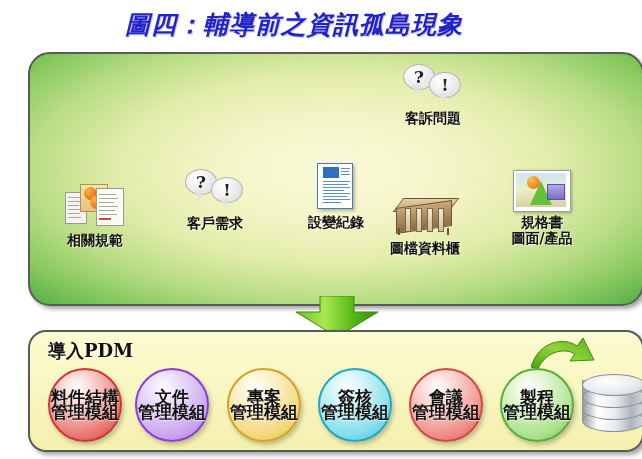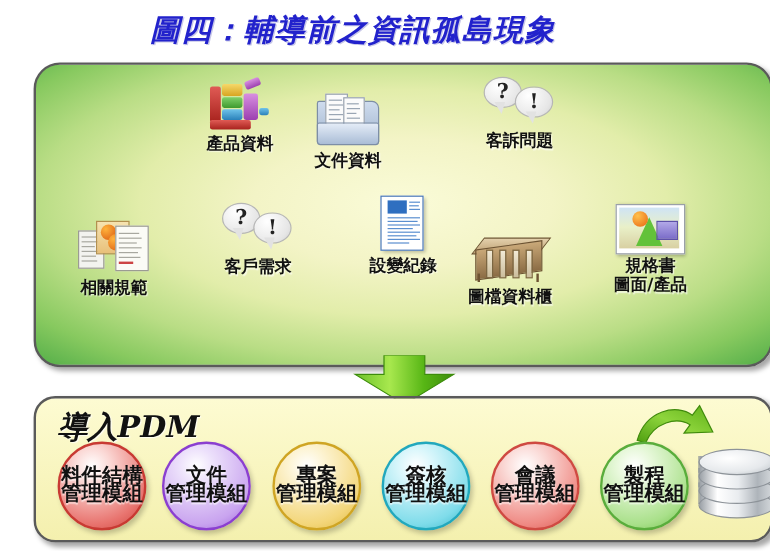--- a/index.html
+++ b/index.html
@@ -191,21 +191,21 @@
   
   .pdm-panel{
     position:absolute;left:14px;top:330px;width:612px;height:118px;
     border:2px solid #5a5a5a;border-radius:18px;
     background:linear-gradient(#fdfbd2,#f4f0ae);
     box-shadow:3px 3px 4px rgba(0,0,0,.35);
   }
   .pdm-title{
     position:absolute;left:18px;top:7px;
     font-family:"DejaVu Serif","Liberation Serif",serif;
-    font-size:25px;font-weight:bold;font-style:italic;color:#111;
+    font-size:18px;font-weight:bold;color:#111;
     text-shadow:1px 1px 1px rgba(255,255,255,.8);
     white-space:nowrap;
   }
   .mod{
     position:absolute;top:36px;width:70px;height:70px;border-radius:50%;
     display:flex;align-items:center;justify-content:center;
     box-shadow:2px 3px 4px rgba(0,0,0,.22);
   }
   .mod .t{
     font-family:"DejaVu Serif","Liberation Serif",serif;
@@ -232,54 +232,21 @@
 <body>
 
 <div id="root">
 
   <div class="title">圖四：輔導前之資訊孤島現象</div>
 
 
   <div class="green-panel">
 
 
-    <div class="item" style="left:141px;top:8px;">
-      <div class="icon ic-blocks">
-        <span style="left:4px;top:10px;width:9px;height:30px;background:linear-gradient(#e05b55,#a8221d);"></span>
-        <span style="left:4px;top:38px;width:34px;height:8px;background:linear-gradient(#e05b55,#a8221d);"></span>
-        <span style="left:14px;top:8px;width:17px;height:10px;background:linear-gradient(#f6d86a,#d8a521);"></span>
-        <span style="left:14px;top:19px;width:17px;height:9px;background:linear-gradient(#7fd06a,#3f9a2e);"></span>
-        <span style="left:14px;top:29px;width:17px;height:9px;background:linear-gradient(#6fc3ea,#2a81ba);"></span>
-        <span style="left:32px;top:16px;width:12px;height:22px;background:linear-gradient(#d88fe0,#9c3fb0);"></span>
-        <span style="left:33px;top:4px;width:13px;height:7px;background:linear-gradient(#d88fe0,#9c3fb0);transform:rotate(-22deg);"></span>
-        <span style="left:45px;top:28px;width:8px;height:6px;background:linear-gradient(#6fc3ea,#2a81ba);"></span>
-      </div>
-      <div class="lbl">產品資料</div>
-    </div>
-
-    <div class="item" style="left:232px;top:22px;">
-      <div class="icon ic-folder">
-        <div class="back"></div>
-        <div class="doc" style="left:9px;top:2px;width:17px;height:26px;">
-          <i style="top:4px;width:11px;"></i>
-            <i style="top:8px;width:12px;"></i>
-          <i style="top:12px;width:9px;"></i>
-            <i style="top:16px;width:12px;"></i>
-          <i style="top:20px;width:10px;"></i>
-        </div>
-        <div class="doc" style="left:24px;top:5px;width:16px;height:23px;">
-          <i style="top:4px;width:10px;"></i>
-            <i style="top:8px;width:11px;"></i>
-          <i style="top:12px;width:8px;"></i>
-            <i style="top:16px;width:11px;"></i>
-        </div>
-        <div class="front"></div>
-      </div>
-      <div class="lbl">文件資料</div>
-    </div>
+
 
     <div class="item" style="left:371px;top:10px;">
       <div class="icon ic-bubble">
         <div class="b" style="left:2px;top:0px;width:30px;height:24px;font-size:17px;line-height:24px;">?</div>
         <div class="tail" style="left:11px;top:21px;"></div>
         <div class="b" style="left:28px;top:8px;width:30px;height:24px;font-size:17px;line-height:24px;">!</div>
         <div class="tail" style="left:37px;top:29px;"></div>
       </div>
       <div class="lbl">客訴問題</div>
     </div>

